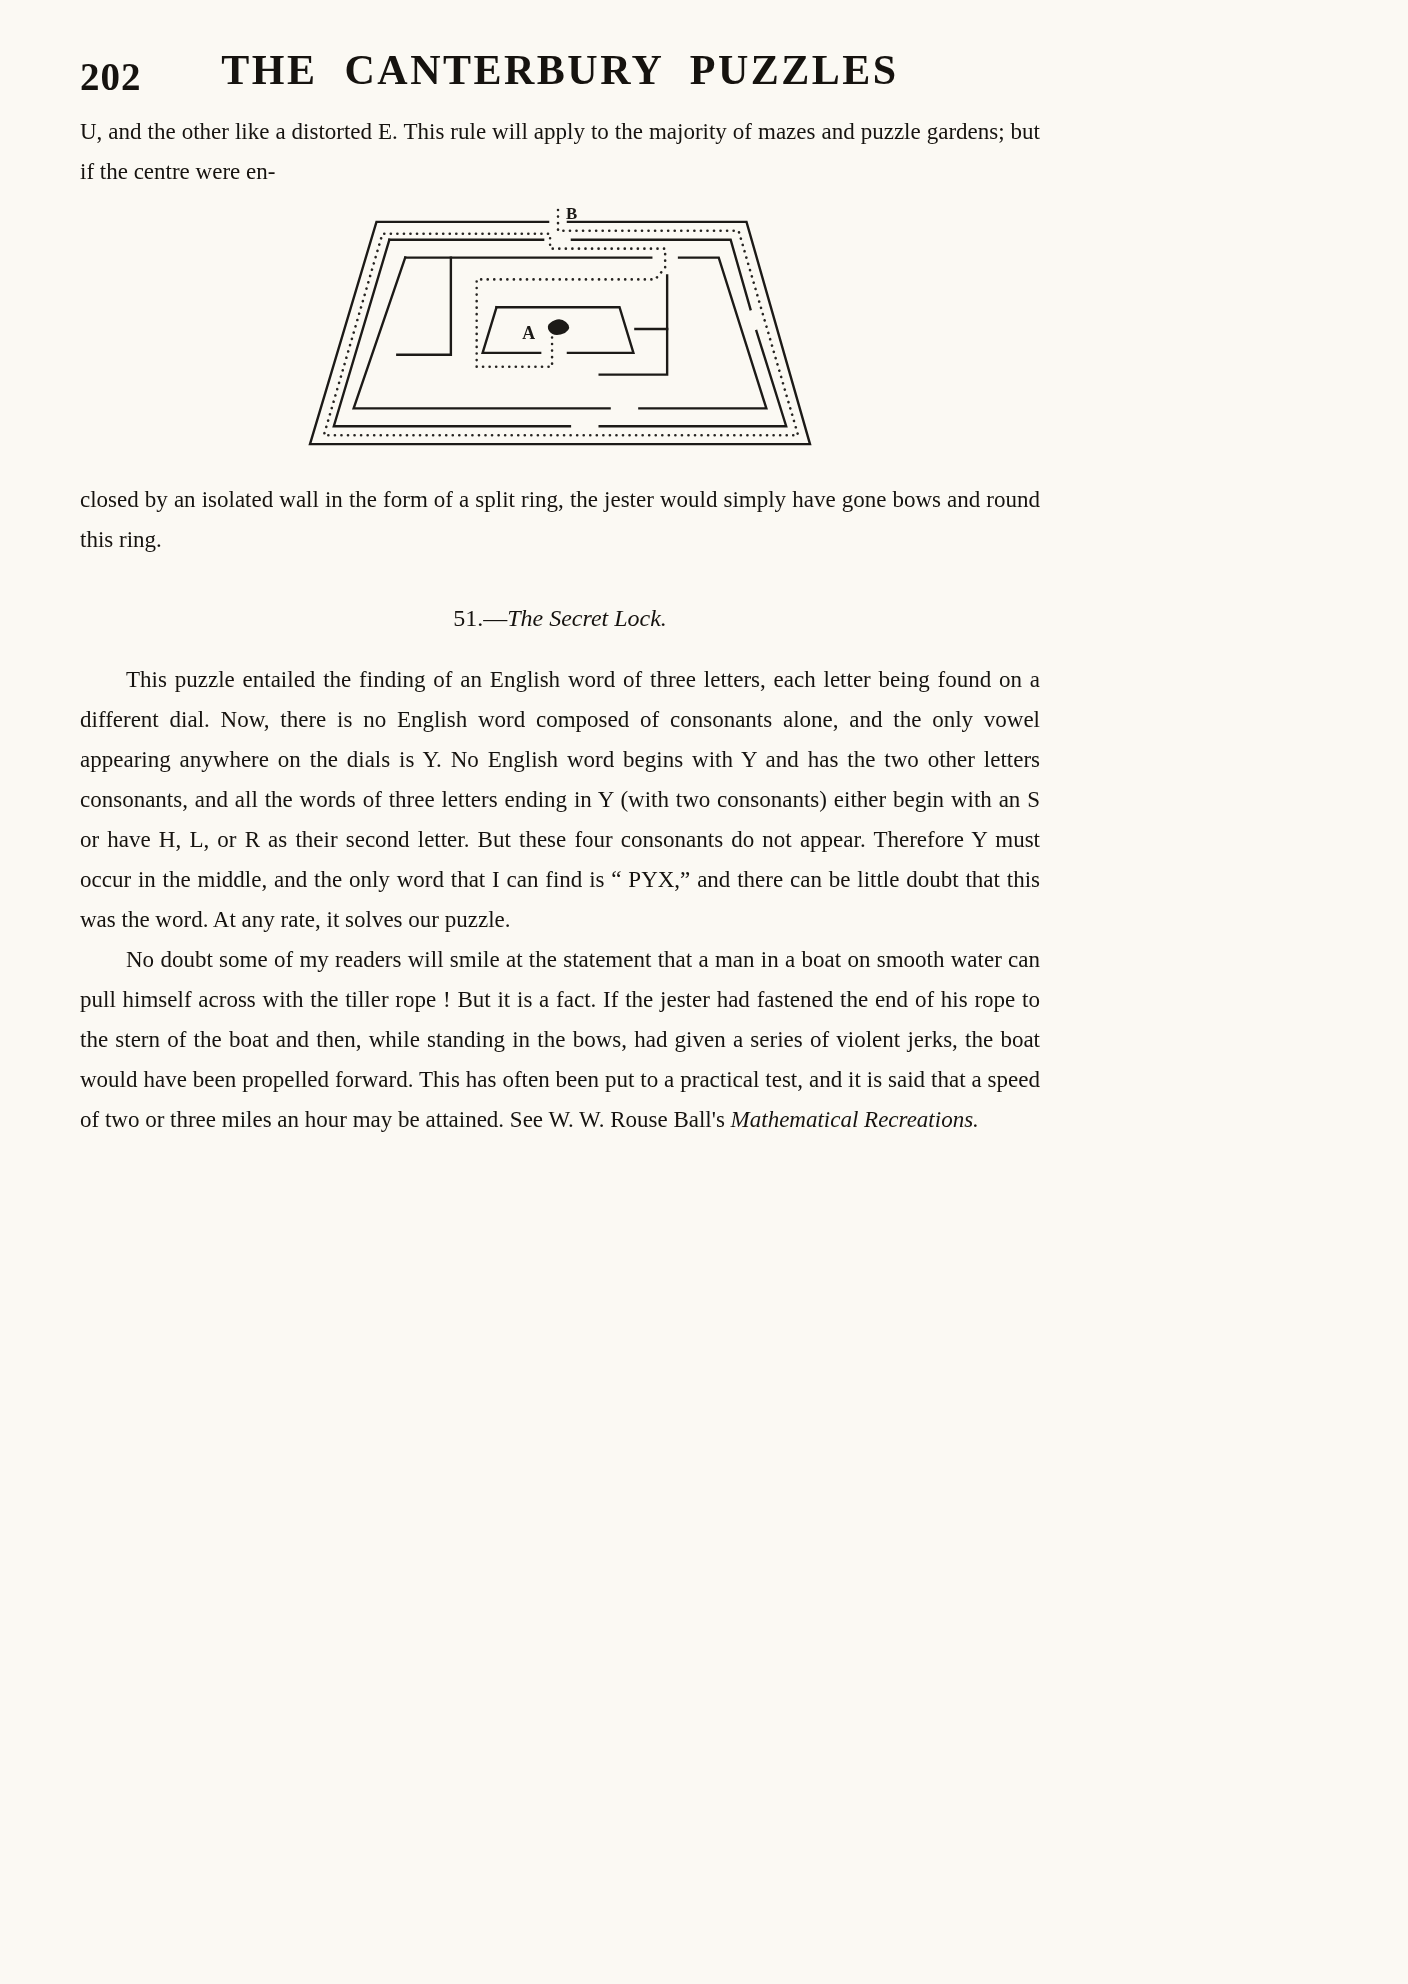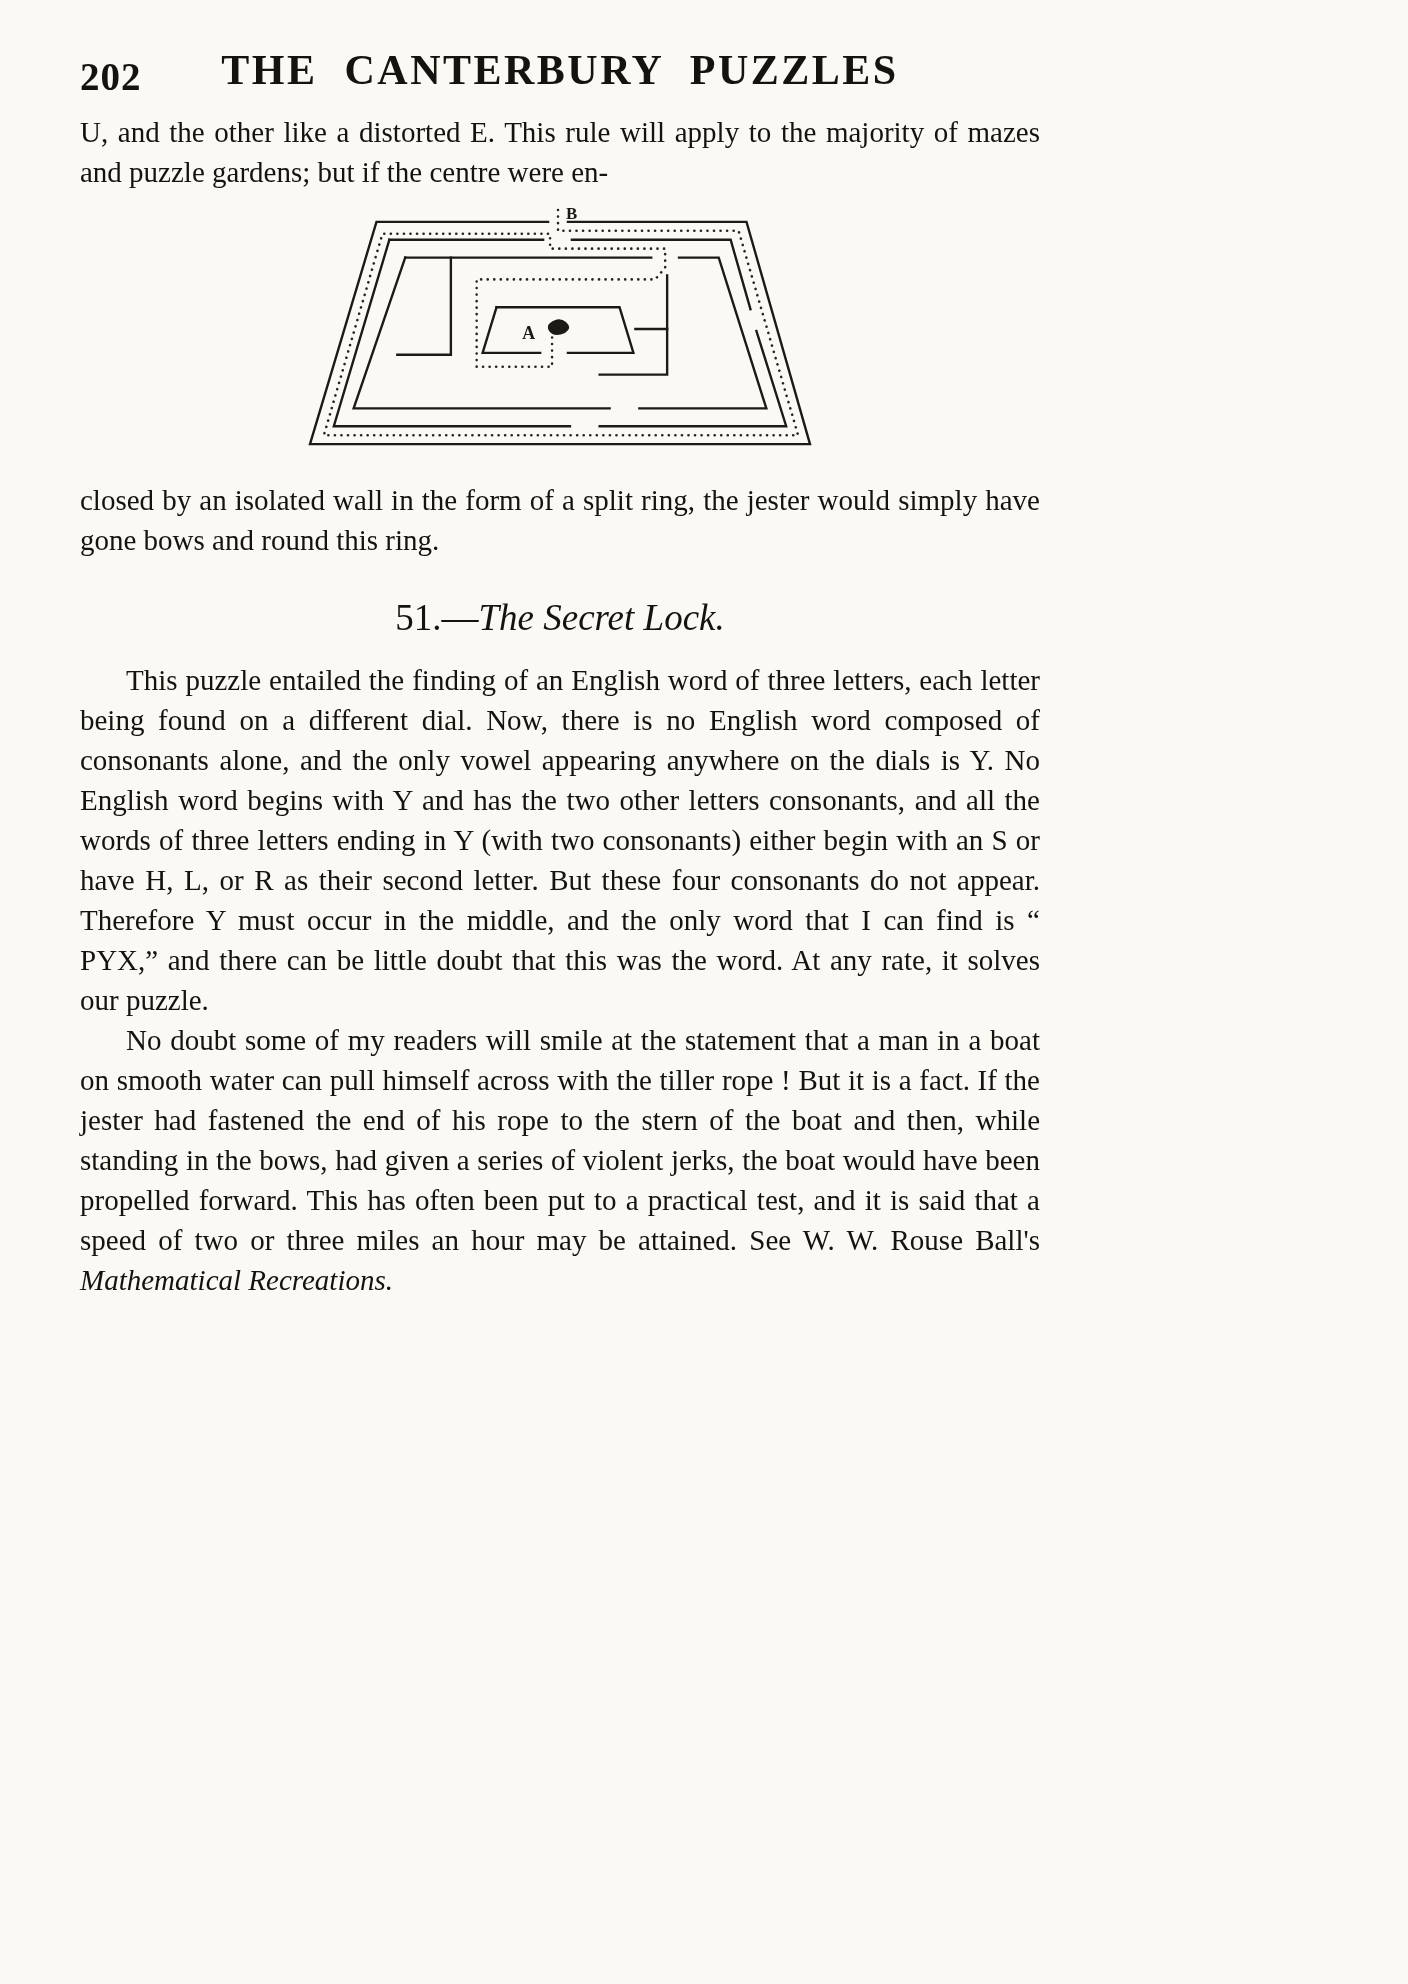--- a/index.html
+++ b/index.html
@@ -25,33 +25,33 @@
   }
   .running-title {
     margin: 0; text-align: center;
     font-size: 42px; font-weight: bold;
     letter-spacing: 2.5px; word-spacing: 14px;
     white-space: nowrap;
   }
 
   .body-text {
     margin: 0;
-    font-size: 29px;
+    font-size: 23px;
     line-height: 40px;
     text-align: justify;
   }
   .indent { text-indent: 46px; }
   .see-article { margin-top: 6px; }
 
   .maze-figure { margin: 14px auto 20px; width: 516px; }
 
   .section-heading {
     margin: 38px 0 22px;
     text-align: center;
-    font-size: 37px;
+    font-size: 24px;
     font-weight: normal;
     line-height: 40px;
   }
   .heading-52 { margin: 26px 0 20px; }
   .title-italic { font-style: italic; }
   .ref-italic { font-style: italic; }
   .ref-bold-italic { font-style: italic; font-weight: bold; }
 </style>
 </head>
 <body>

